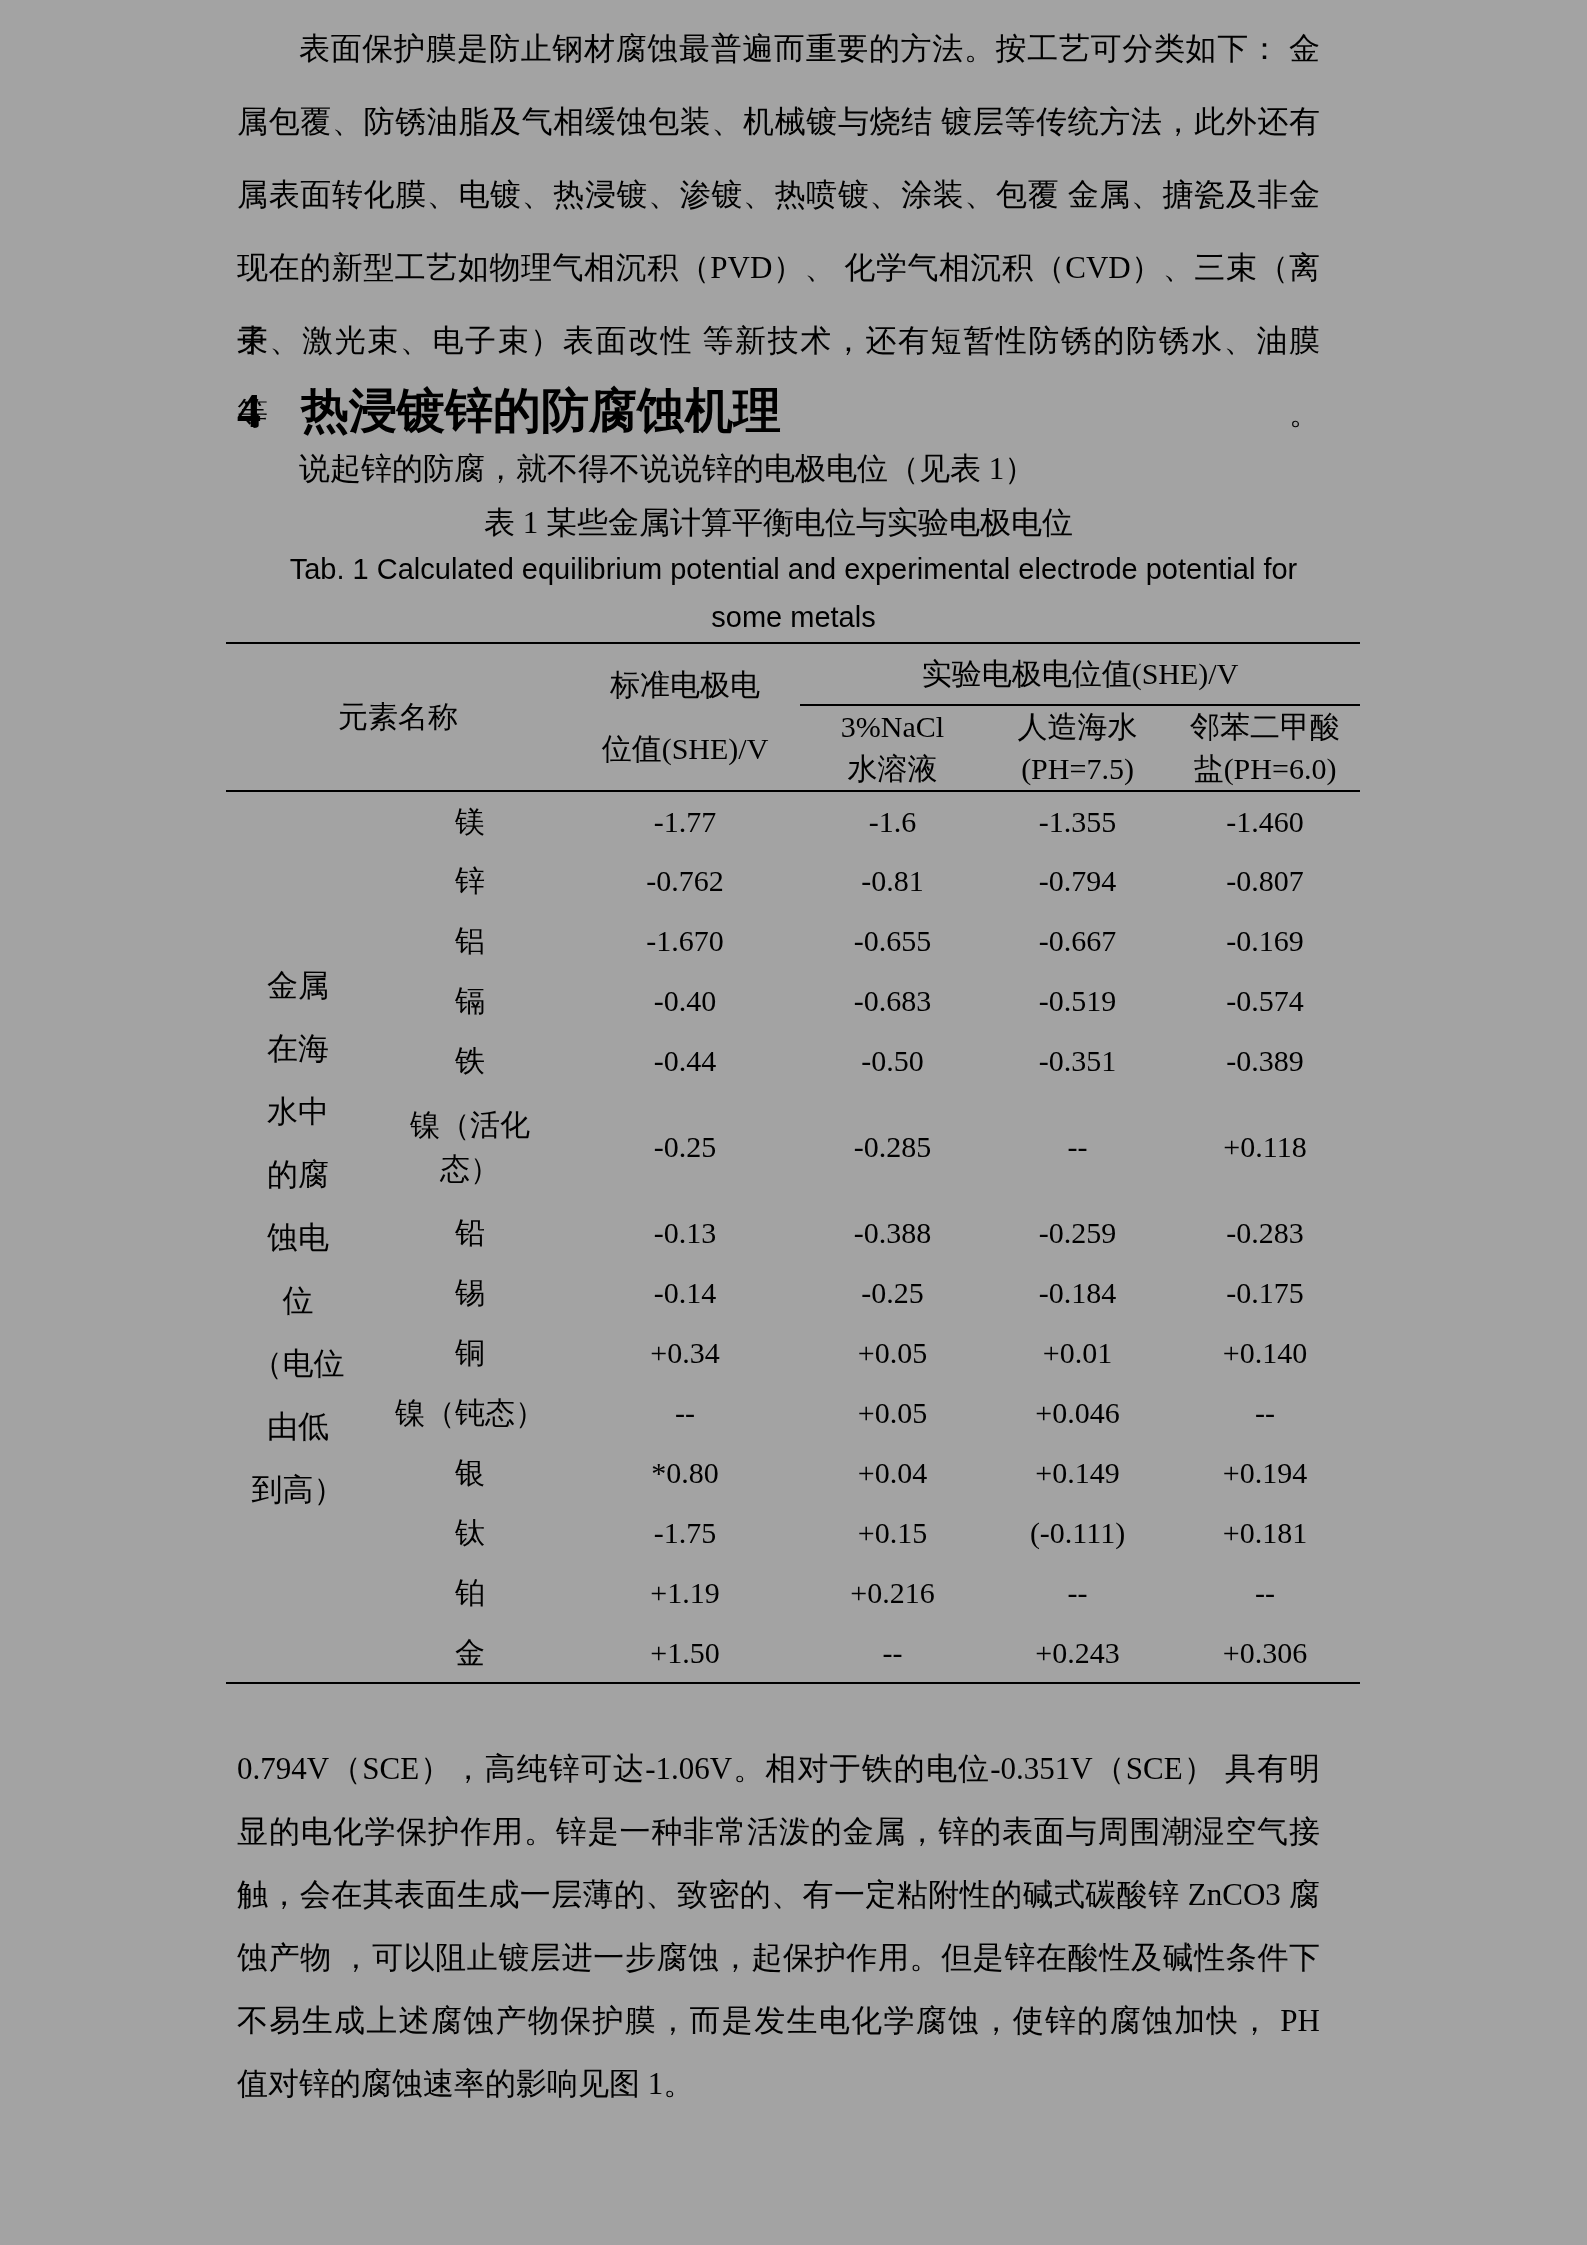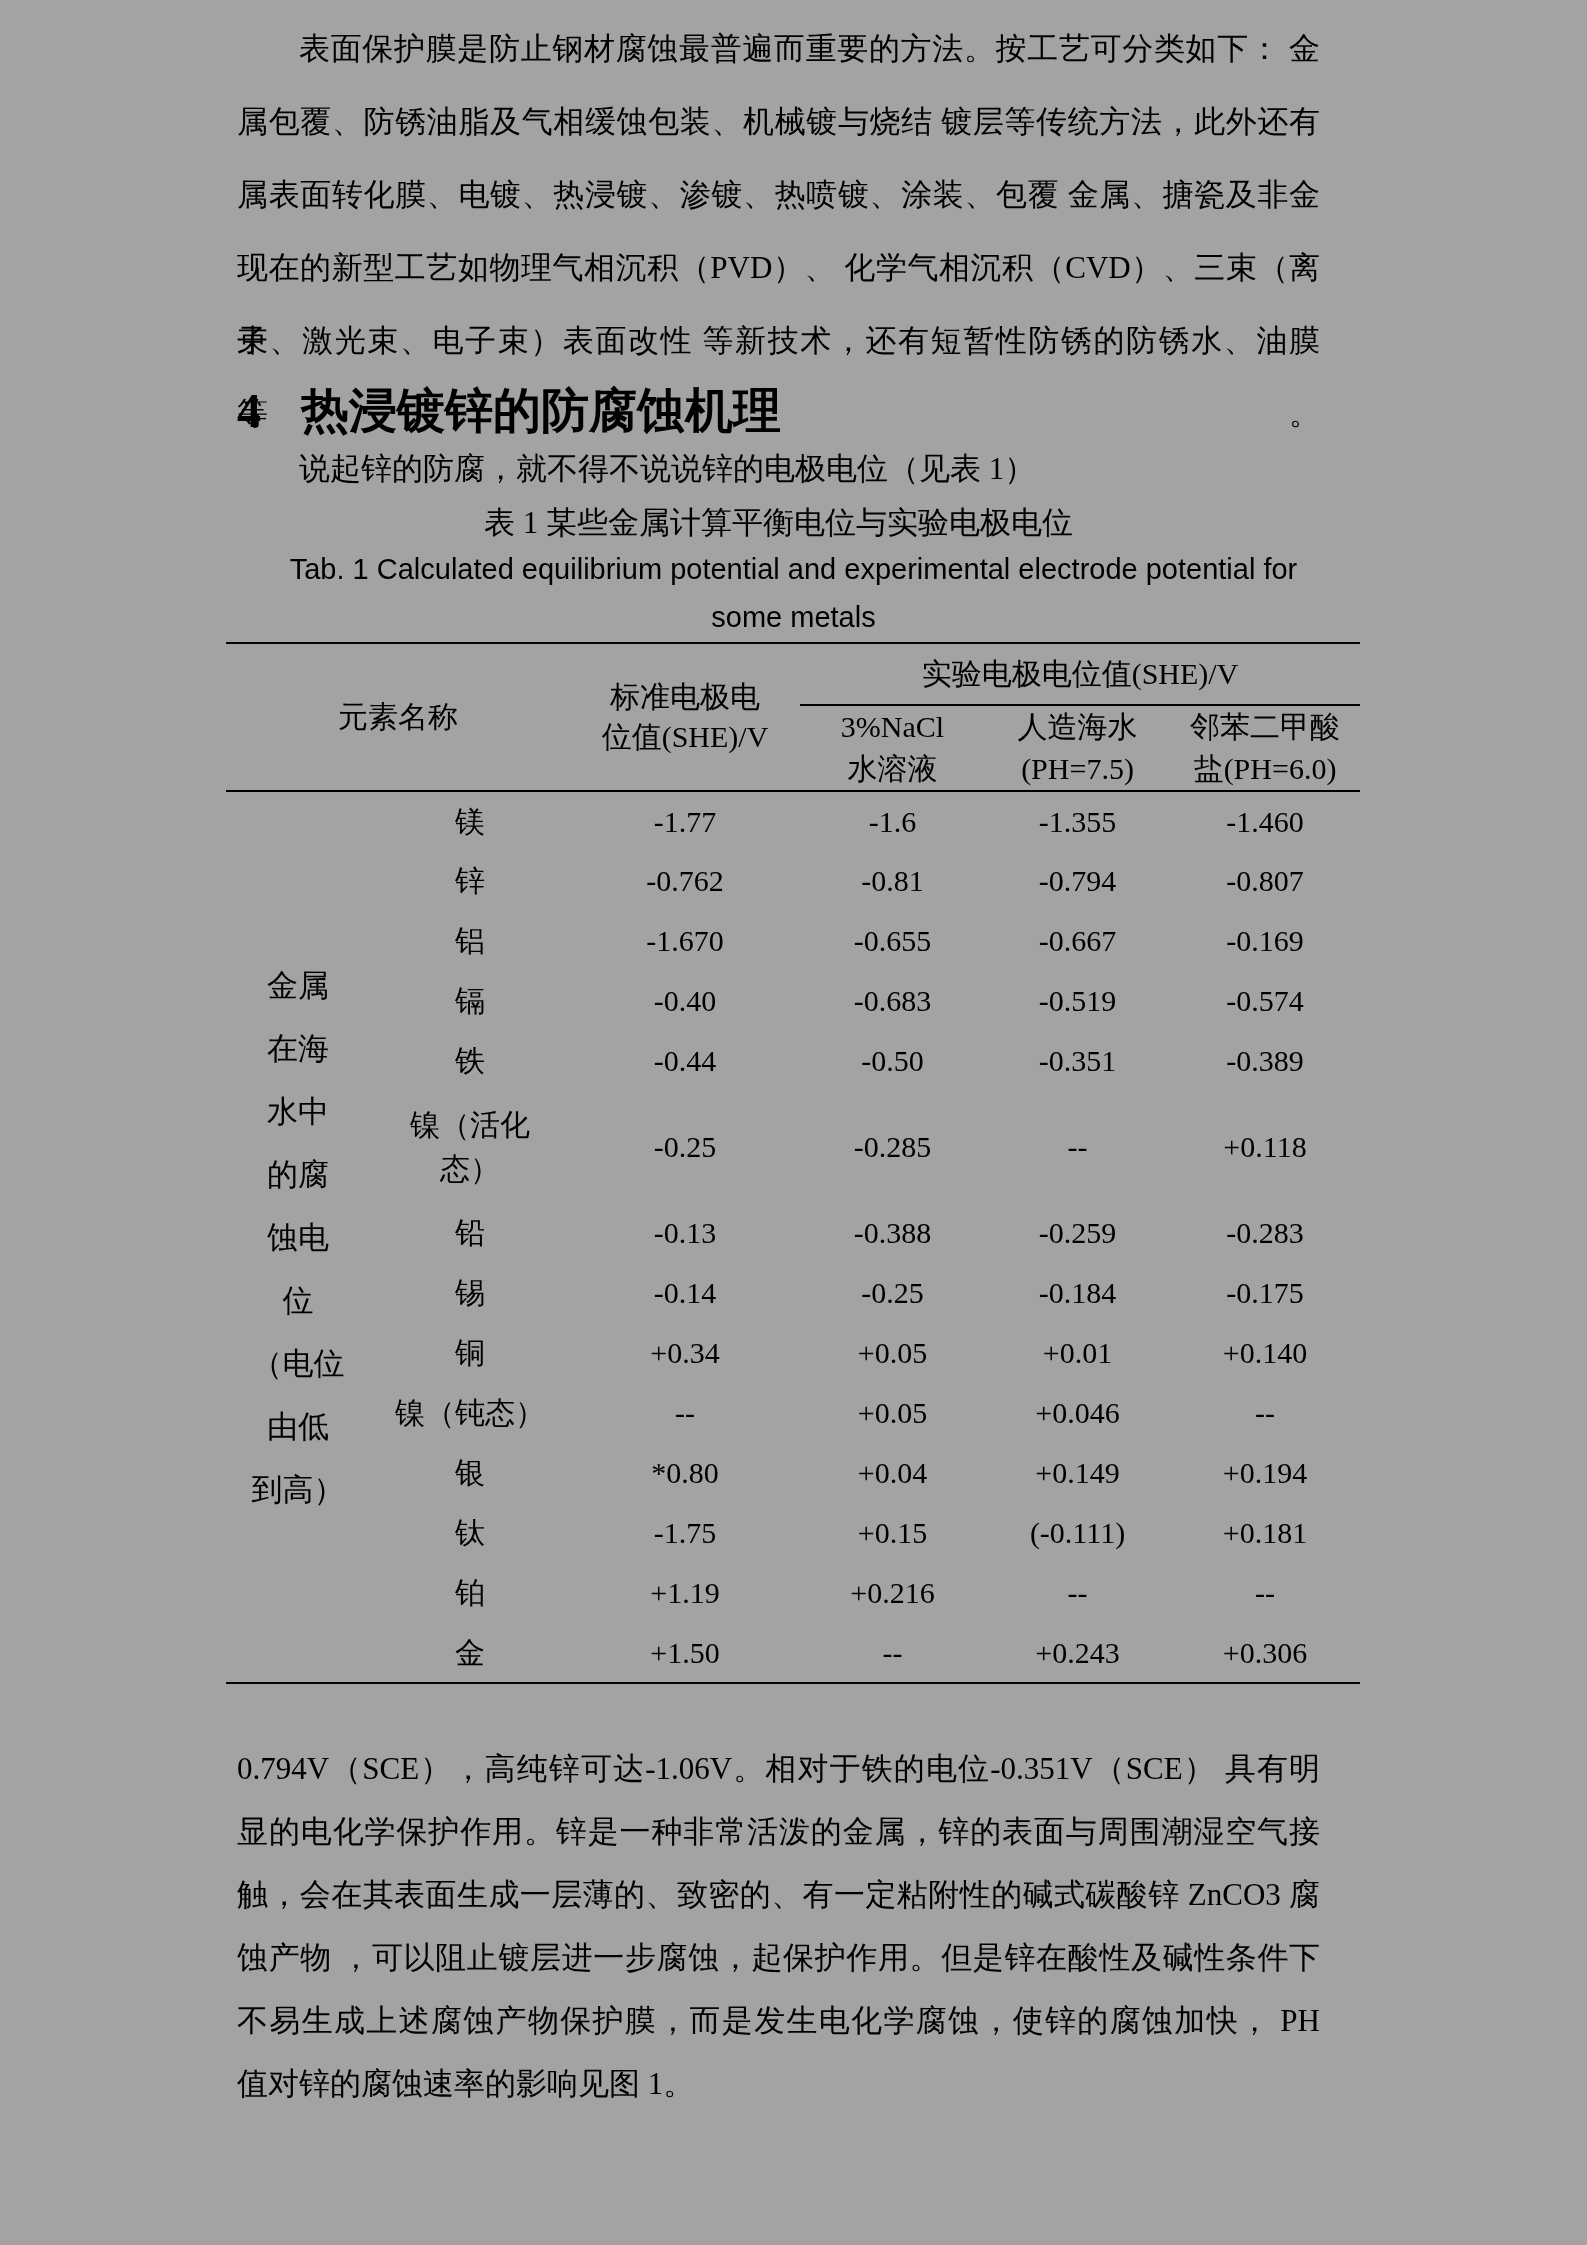--- a/index.html
+++ b/index.html
@@ -38,21 +38,21 @@
           border-top:2.5px solid #000; border-bottom:2.5px solid #000;
           font-size:30px; }
   col.c1{width:144px} col.c2{width:200px} col.c3{width:230px}
   col.c4{width:185px} col.c5{width:185px} col.c6{width:190px}
   th,td { padding:0; margin:0; font-weight:normal; text-align:center; vertical-align:middle; }
   .ws { white-space:pre-line; }
   tr.hrow1 { height:62px; }
   tr.hrow2 { height:84px; }
   .exp-group { border-bottom:2px solid #000; }
   .hdr-bottom { border-bottom:2px solid #000; }
-  .std-cell { line-height:40px; }
+  .std-cell { line-height:64px; }
   .sub-cell { line-height:42px; }
   tbody tr { height:60px; }
   tbody tr.tall { height:112px; }
   td.metal { line-height:44px; }
   .side-label { line-height:63px; font-size:31px; }
 </style>
 </head>
 <body>
 
 <div class="page">

